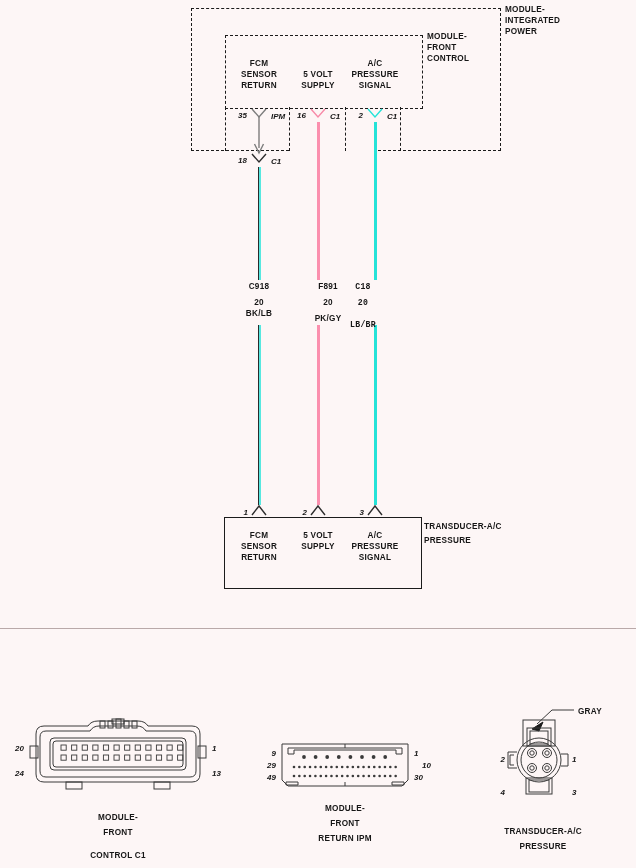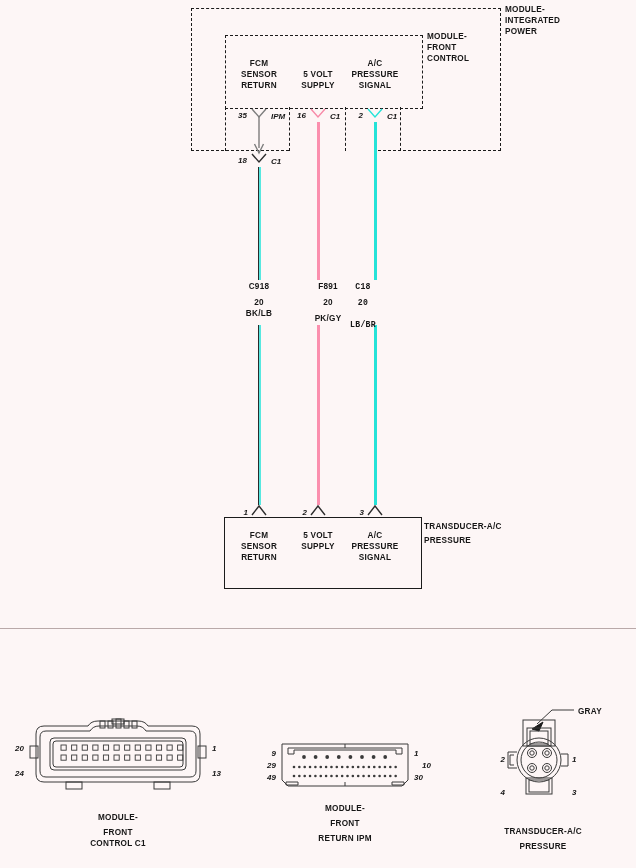--- a/index.html
+++ b/index.html
@@ -242,21 +242,21 @@
         <rect x="149.6" y="37" width="5.2" height="5.2"></rect>
       </g>
   </svg>
   <div class="num r" style="left:24px;top:744px;">20</div>
   <div class="num r" style="left:24px;top:769px;">24</div>
   <div class="num" style="left:212px;top:744px;">1</div>
   <div class="num" style="left:212px;top:769px;">13</div>
   <div class="lbl ctr" style="left:118px;top:812px;">
     <div>MODULE-</div>
     <div style="margin-top:4px;">FRONT</div>
-    <div style="margin-top:0;text-align:center;">CONTROL C1</div>
+    <div style="margin-top:12px;text-align:center;">CONTROL C1</div>
   </div>
 
   <svg class="pinsvg" style="left:280px;top:742px;" width="130" height="48" viewBox="0 0 130 48">
     <g fill="none" stroke="#3a3a3a" stroke-width="1">
       <path d="M2 2 L128 2 L128 38 L122 44 L8 44 L2 38 Z"></path>
       <path d="M8 6 L122 6 L122 12 L116 12 L116 8 L14 8 L14 12 L8 12 Z"></path>
       <path d="M6 40 L18 40 L18 43 L6 43 Z"></path>
       <path d="M112 40 L124 40 L124 43 L112 43 Z"></path>
       <line x1="65" y1="2" x2="65" y2="6"></line>
       <line x1="65" y1="40" x2="65" y2="44"></line>

